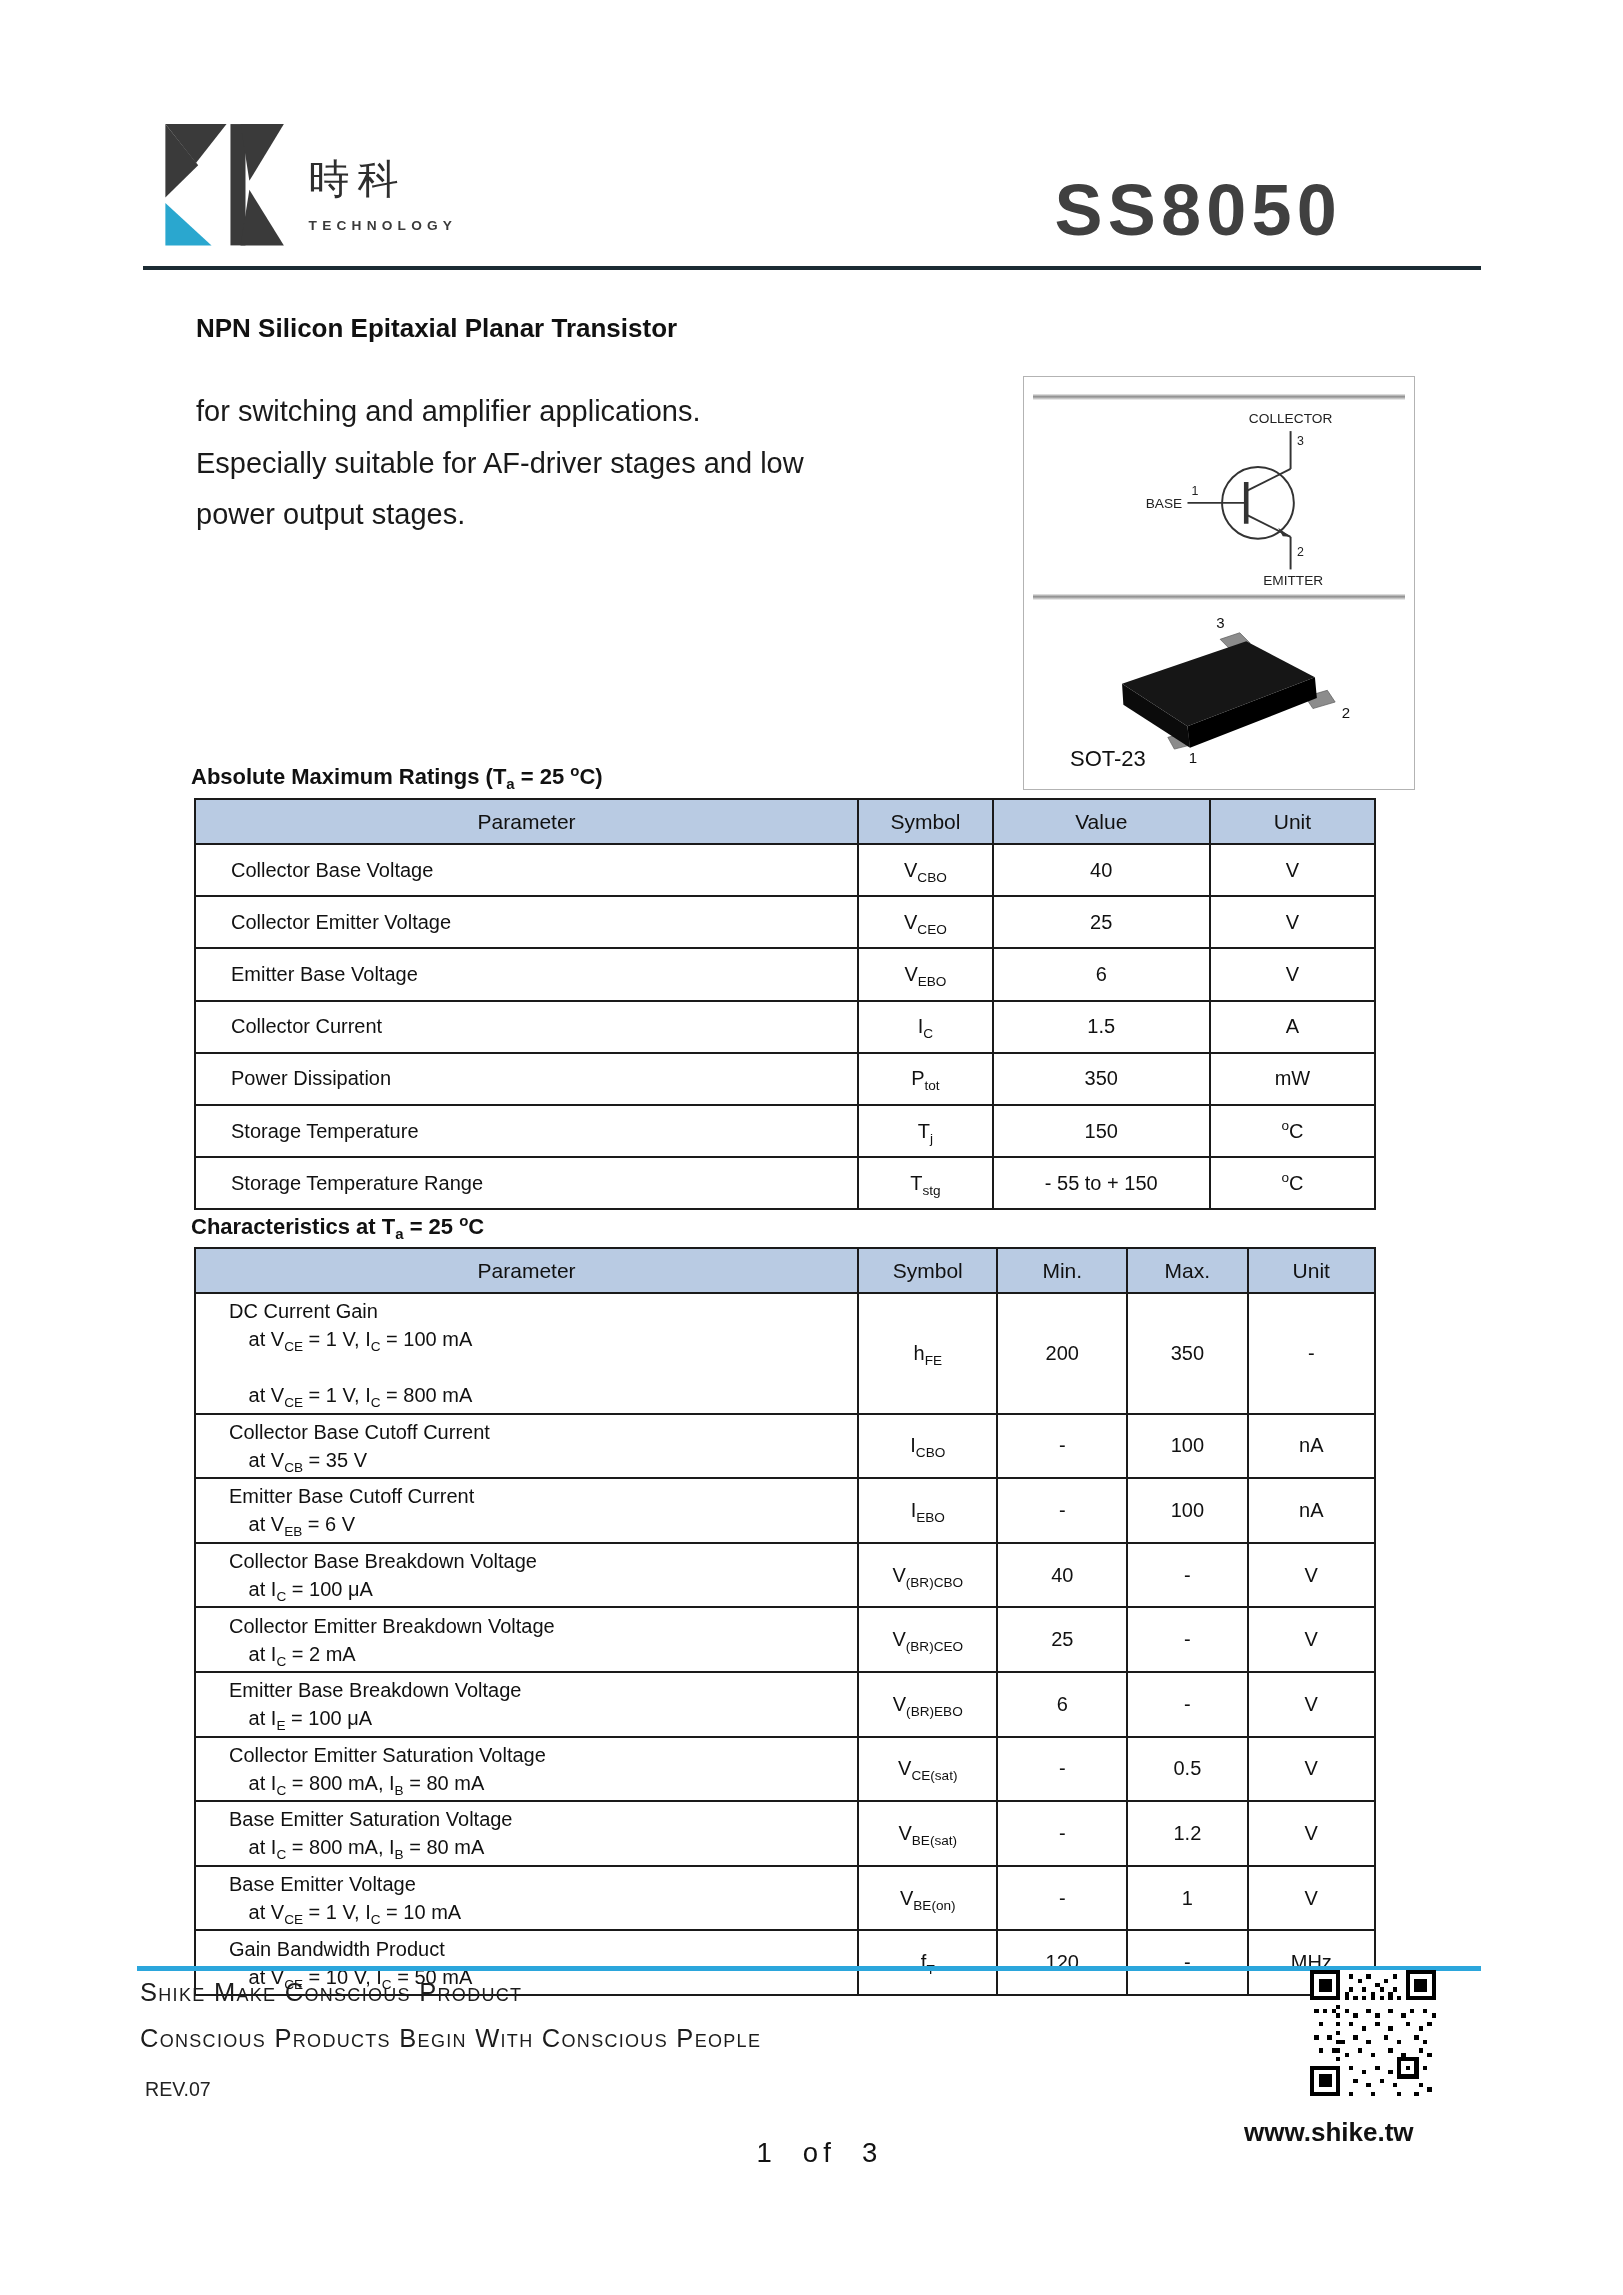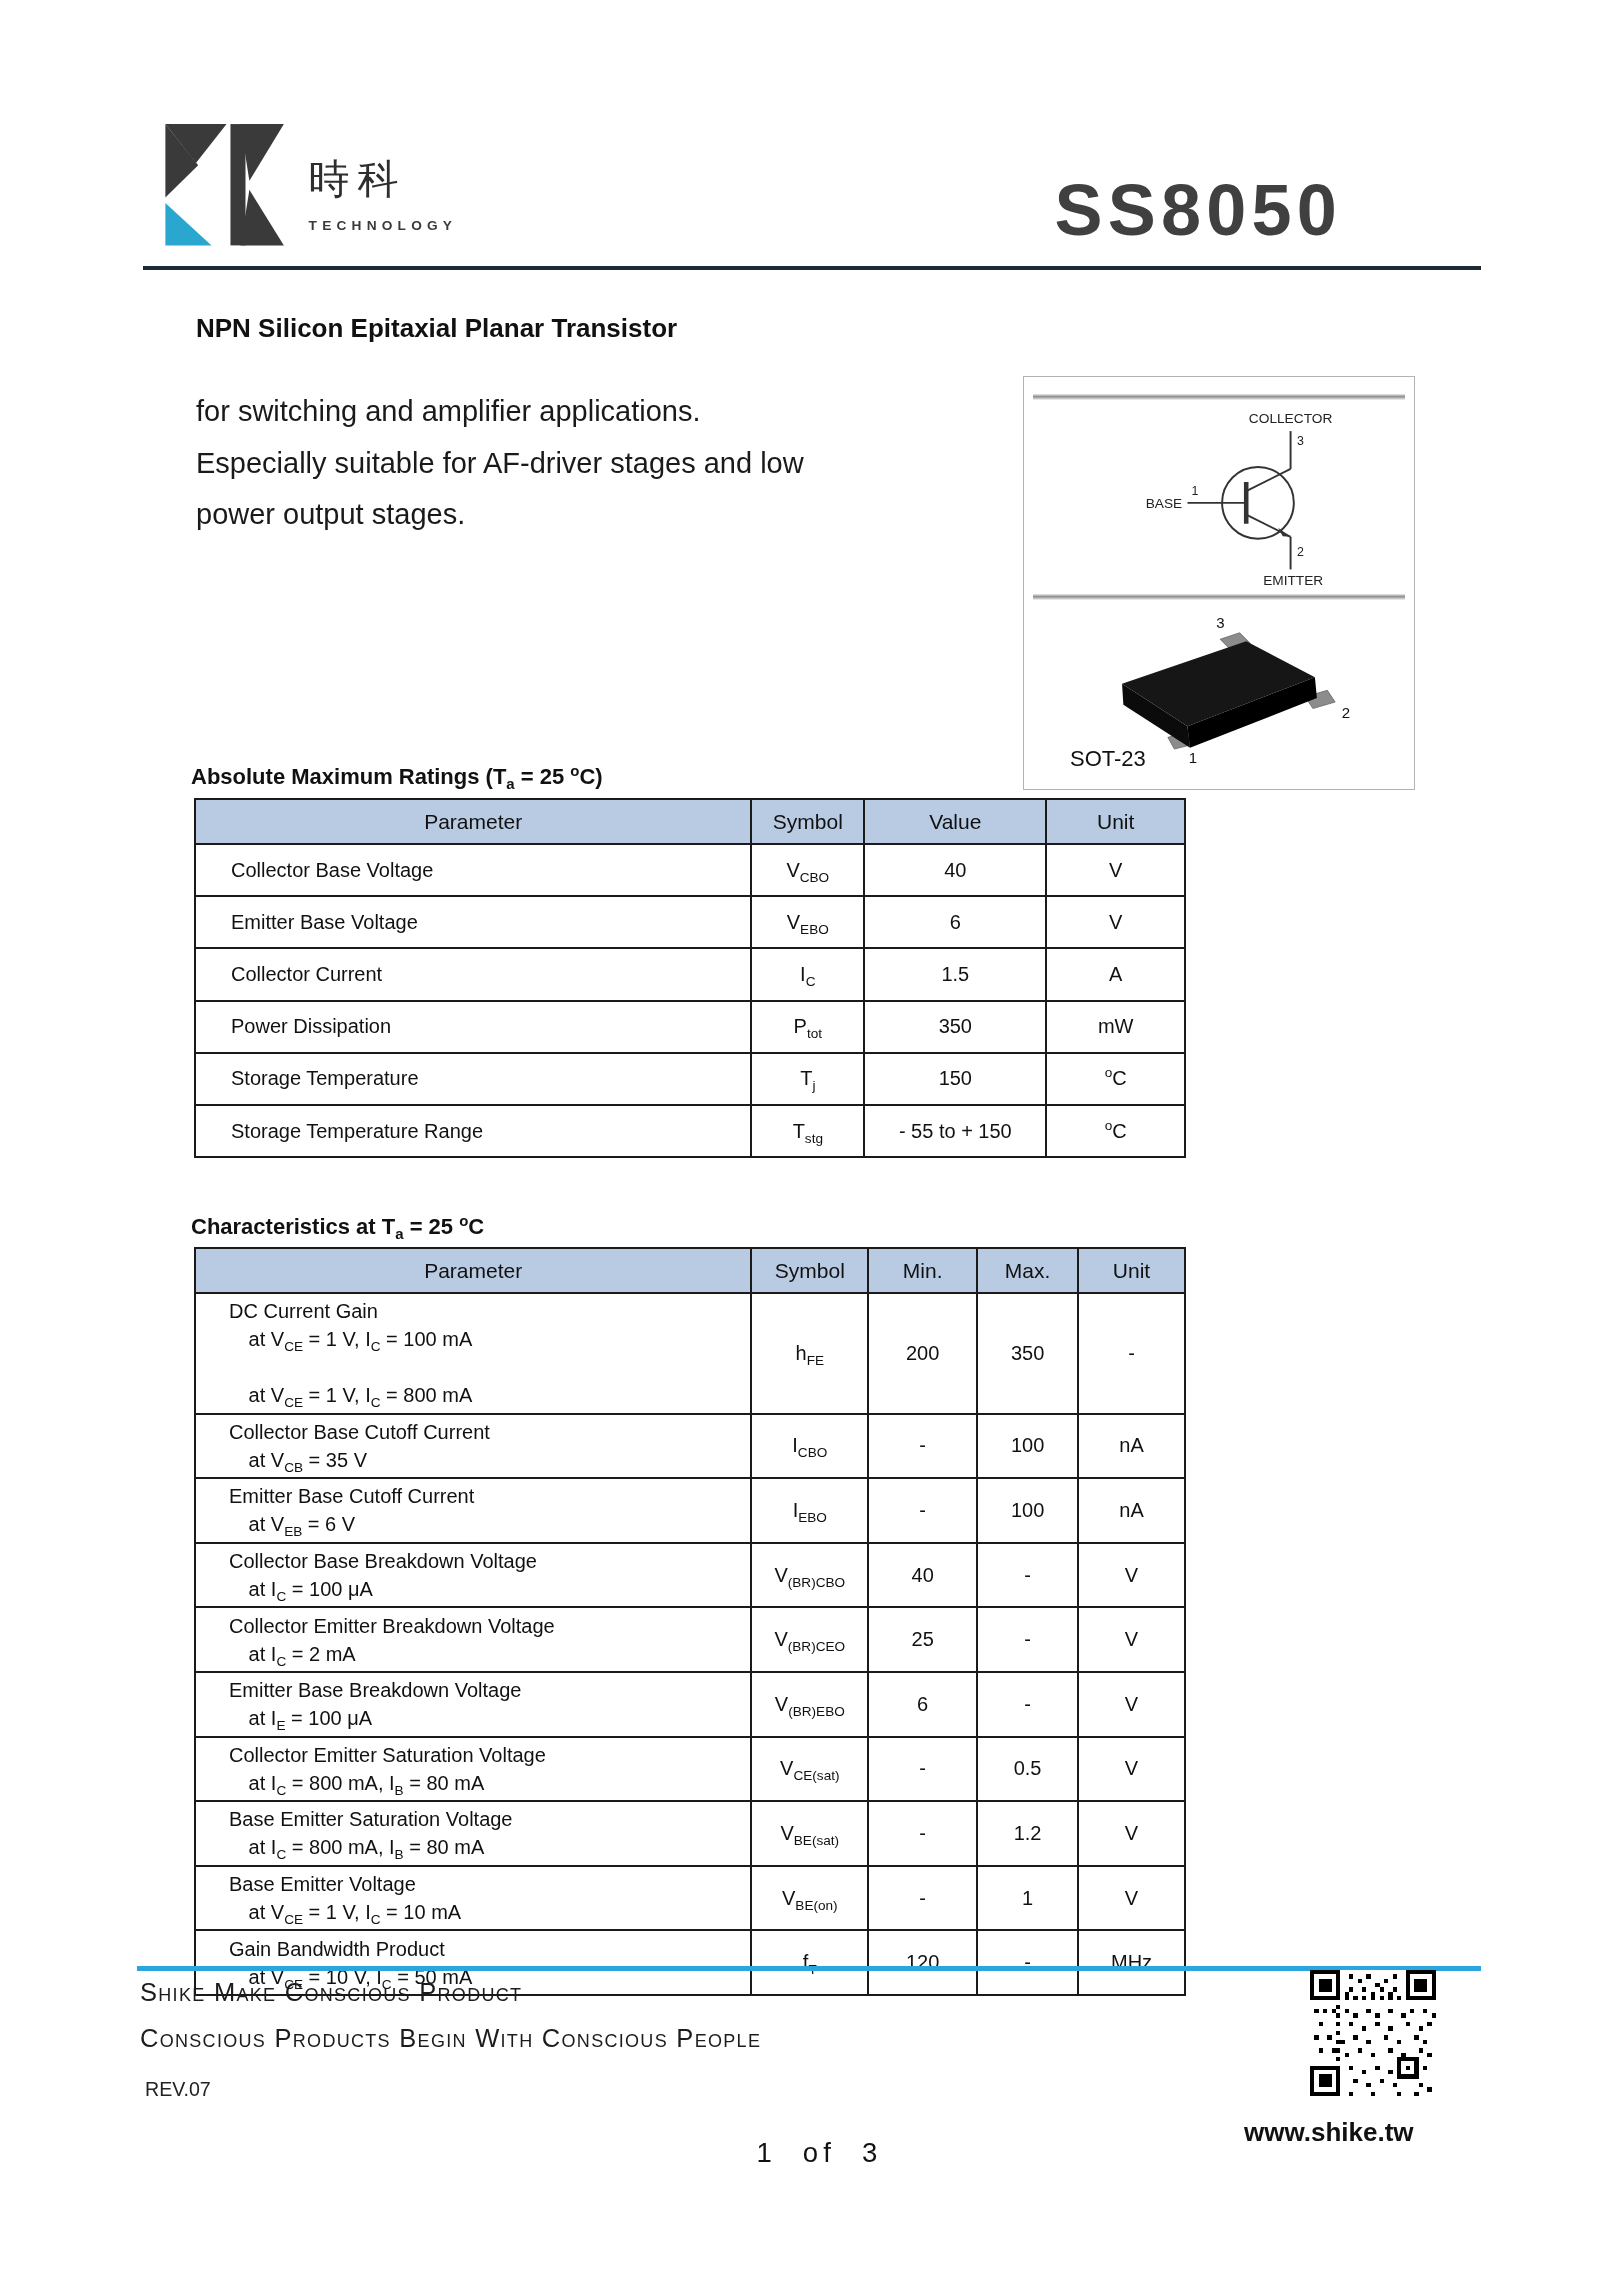--- a/index.html
+++ b/index.html
@@ -24,21 +24,21 @@
   
   .pkg-box{width:390px;height:412px;border:1.3px solid #b3b3b3;background:#fff;}
   .pkg-bar{position:absolute;left:9.2px;right:9.2px;height:5.9px;
     background:linear-gradient(to bottom,#ececec,#8d8d8d 45%,#f6f6f6);}
   .sot-label{position:absolute;left:46px;bottom:17px;font-size:22px;color:#111;}
 
   
   .sec-h{font-size:22px;font-weight:bold;color:#111;text-align:center;}
 
   
-  .twrap{width:992px;}
+  .twrap{width:1182px;}
   table.t{border-collapse:collapse;width:100%;table-layout:fixed;}
   .t th,.t td{border:2px solid #1a1a1a;font-size:20px;color:#111;}
   .t th{background:#b9cbe3;font-weight:normal;height:41px;font-size:21px;}
   .t td.c{text-align:center;vertical-align:middle;padding:0 3.9px;}
   .t td.param{text-align:left;vertical-align:middle;padding:2.6px 6.5px 2.6px 35px;}
   .t1 td{height:45px;}
   .t2 td.param{padding:3.3px 6.5px 3.3px 33px;border-radius:30px;}
   .t2 .pt{line-height:28px;}
   .t2 .pc{line-height:28px;padding-left:19.6px;}
 
@@ -134,20 +134,26 @@
             <th>Symbol</th>
             <th>Value</th>
             <th>Unit</th>
           </tr>
         </thead>
       <tbody>
           <tr>
             <td class="param">Collector Base Voltage</td>
             <td class="c">V<sub>CBO</sub></td>
             <td class="c">40</td>
+            <td class="c">V</td>
+          </tr>
+          <tr>
+            <td class="param">Collector Emitter Voltage</td>
+            <td class="c">V<sub>CEO</sub></td>
+            <td class="c">25</td>
             <td class="c">V</td>
           </tr>
           <tr>
             <td class="param">Emitter Base Voltage</td>
             <td class="c">V<sub>EBO</sub></td>
             <td class="c">6</td>
             <td class="c">V</td>
           </tr>
           <tr>
             <td class="param">Collector Current</td>

